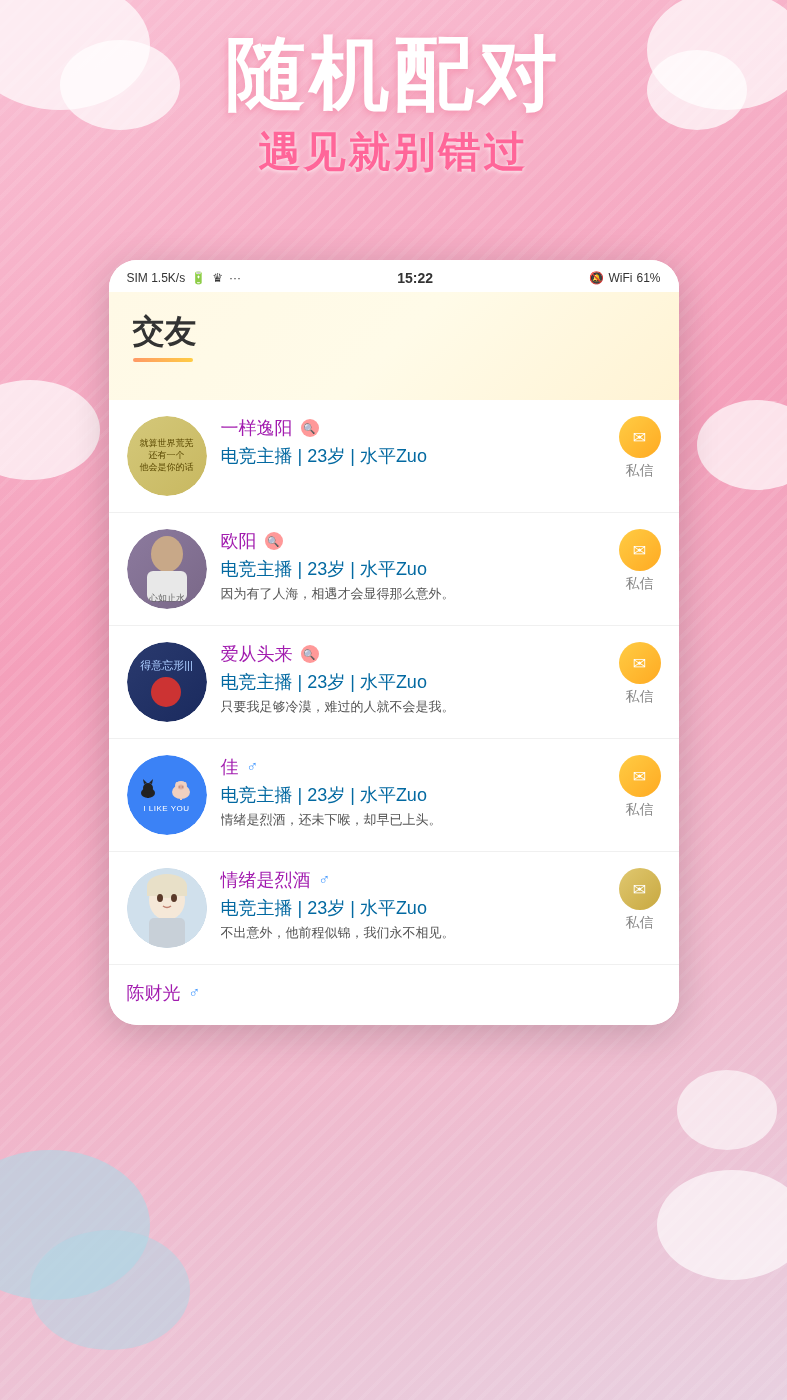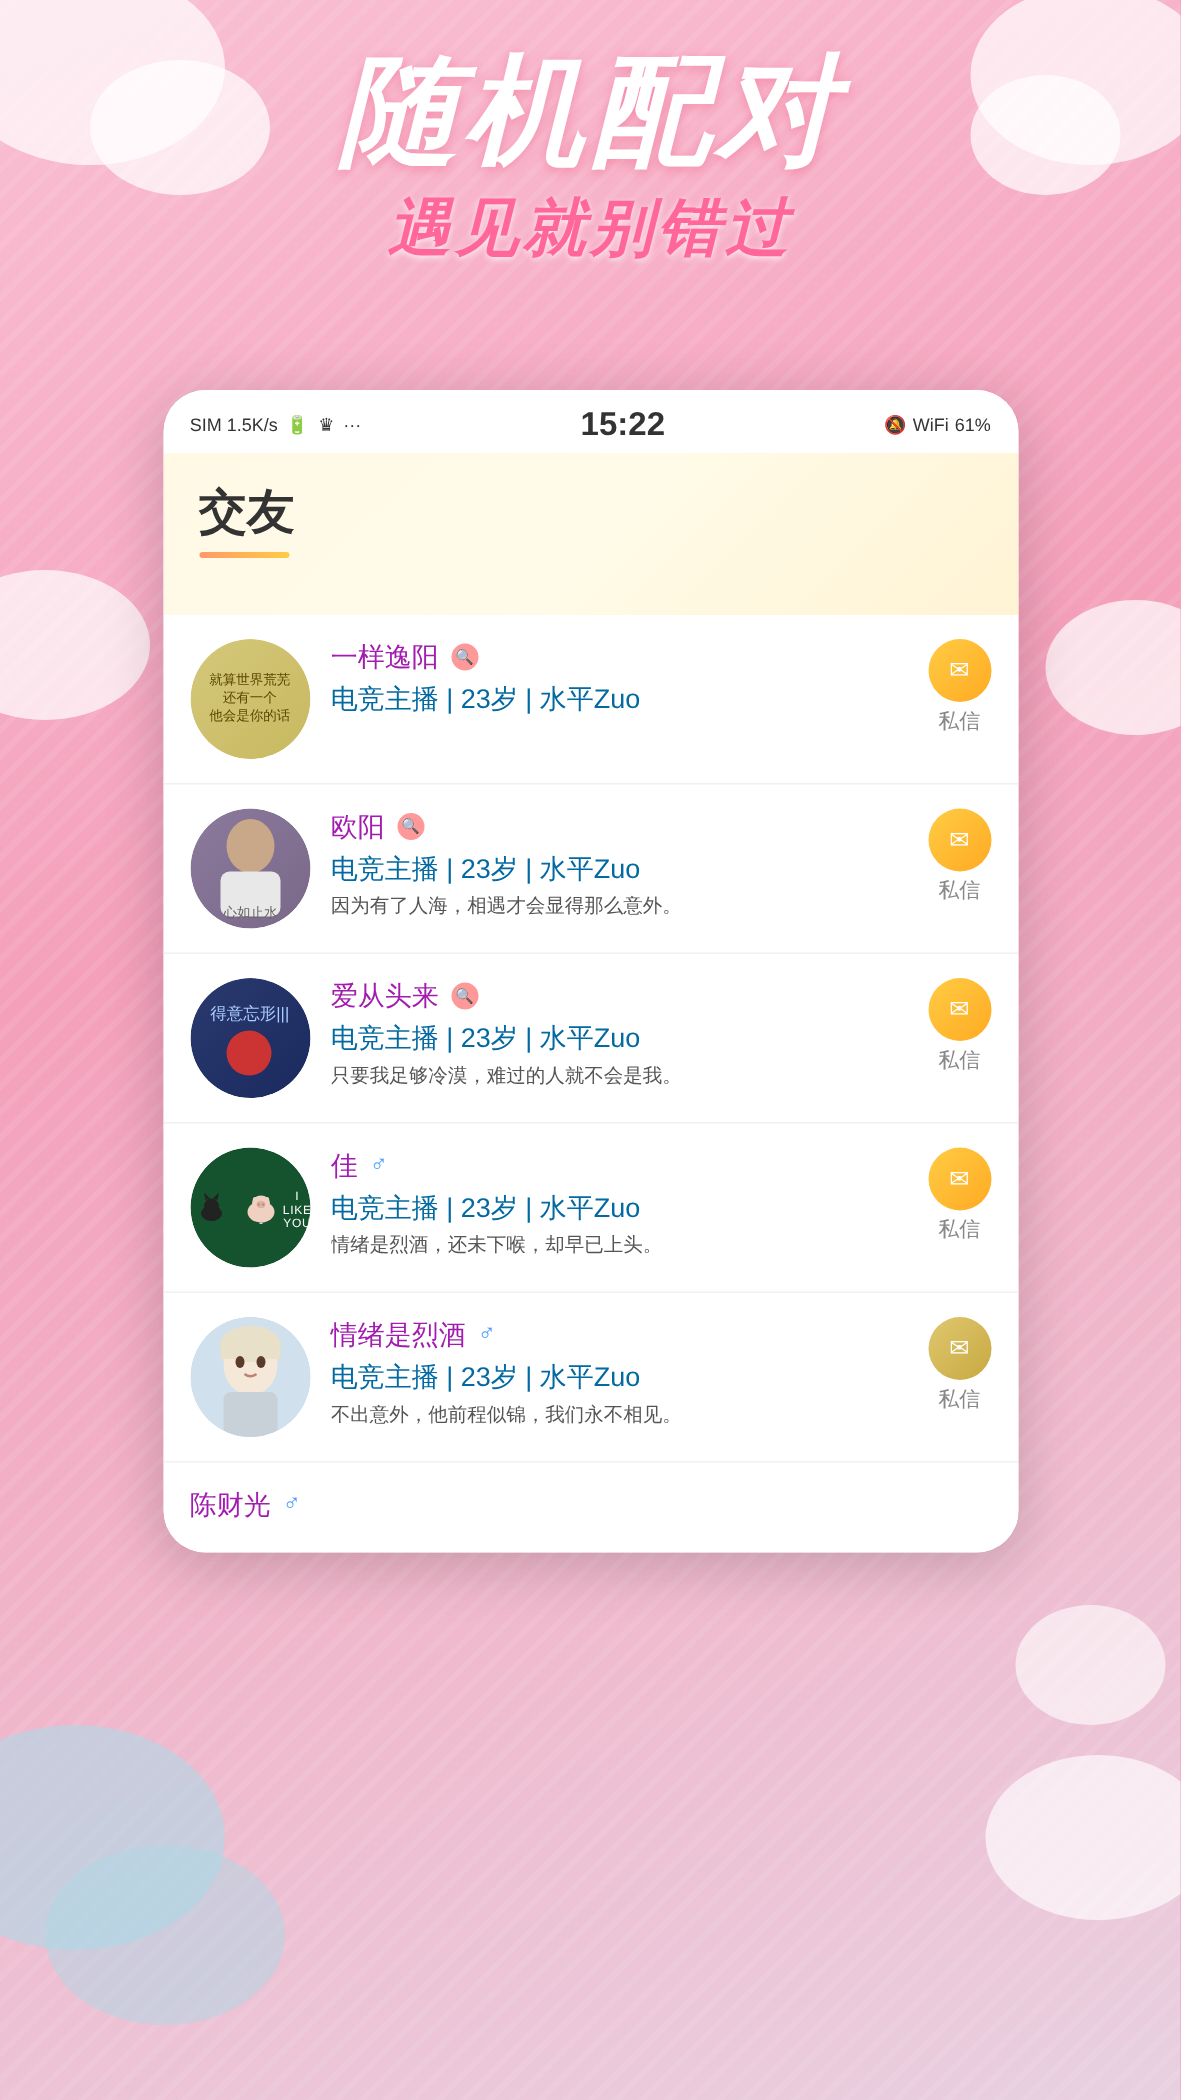--- a/index.html
+++ b/index.html
@@ -53,21 +53,20 @@
     .cloud-br2 { width: 100px; height: 80px; bottom: 250px; right: 10px; background: rgba(255,255,255,0.6); }
 
     
     .hero-section {
       position: absolute;
       top: 30px;
       left: 0;
       right: 0;
       text-align: center;
       z-index: 10;
-      font-style: italic;
     }
     .hero-title {
       font-size: 80px;
       font-weight: 900;
       color: white;
       text-shadow: 0 2px 8px rgba(240,80,120,0.4);
       letter-spacing: 4px;
       line-height: 1.1;
       font-family: "PingFang SC", "STHeiti", sans-serif;
     }
@@ -98,21 +97,21 @@
     .status-bar {
       display: flex;
       align-items: center;
       justify-content: space-between;
       padding: 10px 18px 6px;
       background: white;
       font-size: 13px;
       color: #333;
     }
     .status-left { display: flex; align-items: center; gap: 6px; font-size: 12px; }
-    .status-center { font-size: 22px; font-weight: 600; }
+    .status-center { font-size: 14px; font-weight: 600; }
     .status-right { display: flex; align-items: center; gap: 4px; font-size: 12px; }
 
     
     .app-header {
       background: linear-gradient(135deg, #fff9e6 0%, #fffbe8 50%, #fff3d4 100%);
       padding: 18px 24px 38px;
     }
     .app-header-title {
       font-size: 32px;
       font-weight: 700;
@@ -367,21 +366,21 @@
         <div class="user-bio">只要我足够冷漠，难过的人就不会是我。</div>
       </div>
       <div class="private-btn">
         <div class="private-btn-circle">✉</div>
         <span class="private-btn-label">私信</span>
       </div>
     </div>
 
     <div class="user-item">
       <div class="user-avatar">
-        <div class="avatar-inner avatar-like-you" style="background:#14532d; flex-direction:row; justify-content:flex-start; align-items:center;">
+        <div class="avatar-inner avatar-like-you" style="background:#3b82f6; flex-direction:column; justify-content:center; align-items:center;">
           <div style="display:flex;gap:4px;align-items:center;">
 
             <svg width="24" height="20" viewBox="0 0 24 20">
               <ellipse cx="8" cy="14" rx="7" ry="5" fill="#222"></ellipse>
               <ellipse cx="8" cy="9" rx="5" ry="5" fill="#222"></ellipse>
               <polygon points="4,5 3,0 7,4" fill="#222"></polygon>
               <polygon points="12,5 13,0 9,4" fill="#222"></polygon>
               <line x1="8" y1="14" x2="8" y2="19" stroke="#222" stroke-width="2"></line>
             </svg>
 

